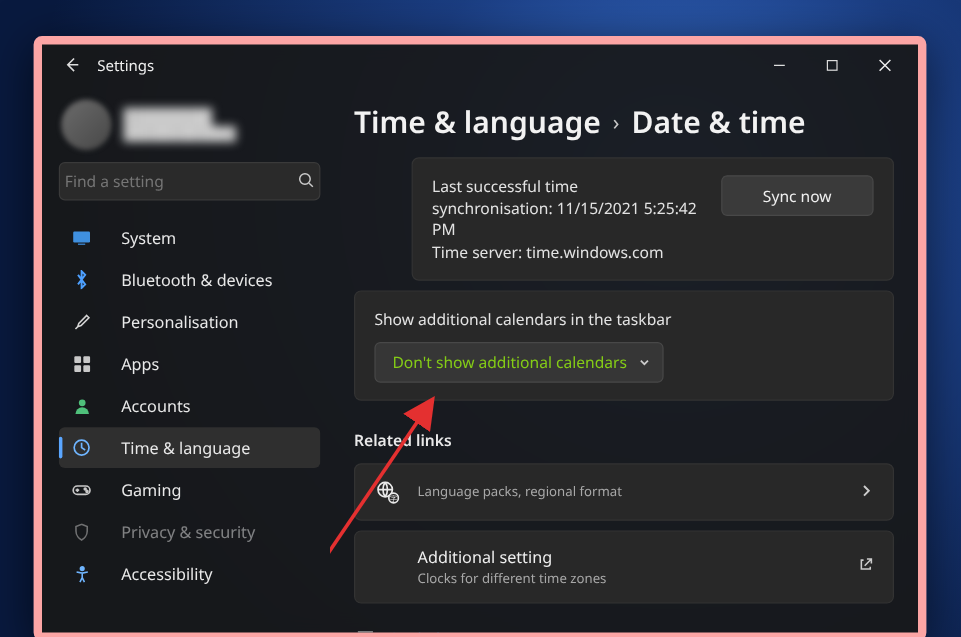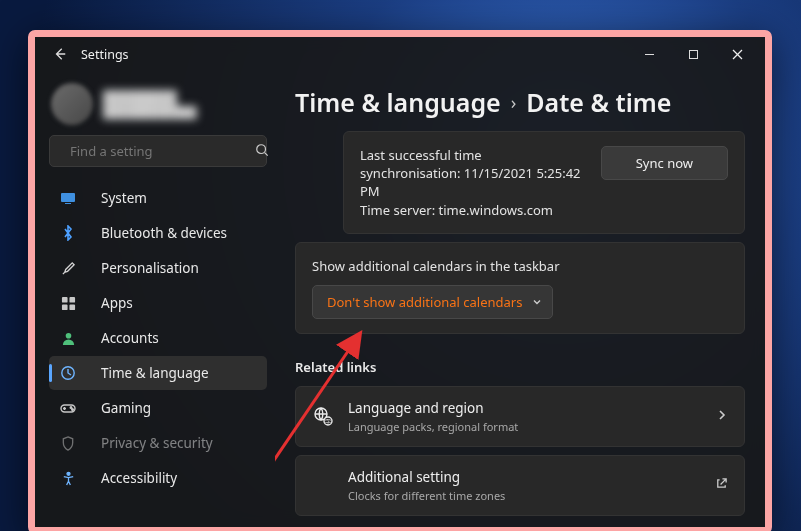--- a/index.html
+++ b/index.html
@@ -37,21 +37,21 @@
     height: 46px; display: flex; align-items: center; gap: 10px; padding: 0 2px; margin-bottom: 8px;
   }
   .avatar {
     width: 42px; height: 42px; border-radius: 50%; background: linear-gradient(135deg,#6b6b6b,#474747);
     filter: blur(2px);
   }
   .user-text { filter: blur(4px); color: #ccc; font-size: 11px; line-height: 1.25; }
   .user-text .n { font-size: 13px; }
   .searchbox {
     position: relative; height: 32px; background: #2a2a2a; border: 1px solid #3a3a3a; border-radius: 5px;
-    display: flex; align-items: center; padding: 0 20px; margin-bottom: 14px;
+    display: flex; align-items: center; padding: 0 4px; margin-bottom: 14px;
   }
   .searchbox input {
     flex: 1; background: transparent; border: none; outline: none; color: #d0d0d0; font-size: 13px;
   }
   .searchbox .sicn { color: #ccc; }
   .navlist { display: flex; flex-direction: column; gap: 1px; overflow: hidden; }
   .nav-item {
     height: 34px; display: flex; align-items: center; gap: 24px; padding: 0 10px;
     border-radius: 5px; font-size: 13.5px; color: #e9e9e9; position: relative;
   }
@@ -78,21 +78,21 @@
     display: flex; align-items: flex-start; gap: 16px; margin-left: 48px;
   }
   .sync-text { flex: 1; line-height: 1.4; }
   .sync-btn {
     background: #3a3a3a; border: 1px solid #484848; border-radius: 5px;
     padding: 7px 34px; font-size: 13px; color: #efefef;
   }
   .calendar-card {}
   .dropdown {
     margin-top: 10px; background: #363636; border: 1px solid #484848; border-radius: 5px;
-    padding: 7px 30px 7px 14px; font-size: 13px; color: #f97316; display: inline-flex; align-items: flex-end;
+    padding: 7px 30px 7px 14px; font-size: 13px; color: #84cc16; display: inline-flex; align-items: flex-end;
     position: relative;
   }
   .dropdown .chev { position: absolute; right: 10px; top: 50%; transform: translateY(-50%); color: #ccc; }
   .section-label { font-size: 13px; font-weight: 600; color: #e9e9e9; margin: 16px 0 10px 0; }
   .link-card {
     display: flex; align-items: center; gap: 14px; padding: 12px 16px;
   }
   .link-card .lic {
     width: 22px; height: 22px; display: flex; align-items: center; justify-content: center; color: #e9e9e9;
   }
@@ -277,21 +277,20 @@
       <div class="card link-card">
         <span class="lic">
           <svg width="20" height="20" viewBox="0 0 20 20" fill="none" stroke="#e9e9e9" stroke-width="1.4">
               <circle cx="8" cy="8" r="6"></circle>
               <path d="M2 8h12M8 2c2.5 3 2.5 9 0 12M8 2c-2.5 3-2.5 9 0 12"></path>
               <circle cx="15" cy="15" r="4" fill="#282828"></circle>
               <text x="15" y="17.5" font-size="6" text-anchor="middle" fill="#e9e9e9" stroke="none">字</text>
             </svg>
         </span>
         <div class="txt">
-          <div class="t1">Language and region</div>
           <div class="t2">Language packs, regional format</div>
         </div>
         <span class="tail">
           <svg width="12" height="12" viewBox="0 0 12 12" fill="none" stroke="currentColor" stroke-width="1.6">
               <path d="M4 2l4 4-4 4"></path>
             </svg>
         </span>
       </div>
 
       <div class="card link-card">

